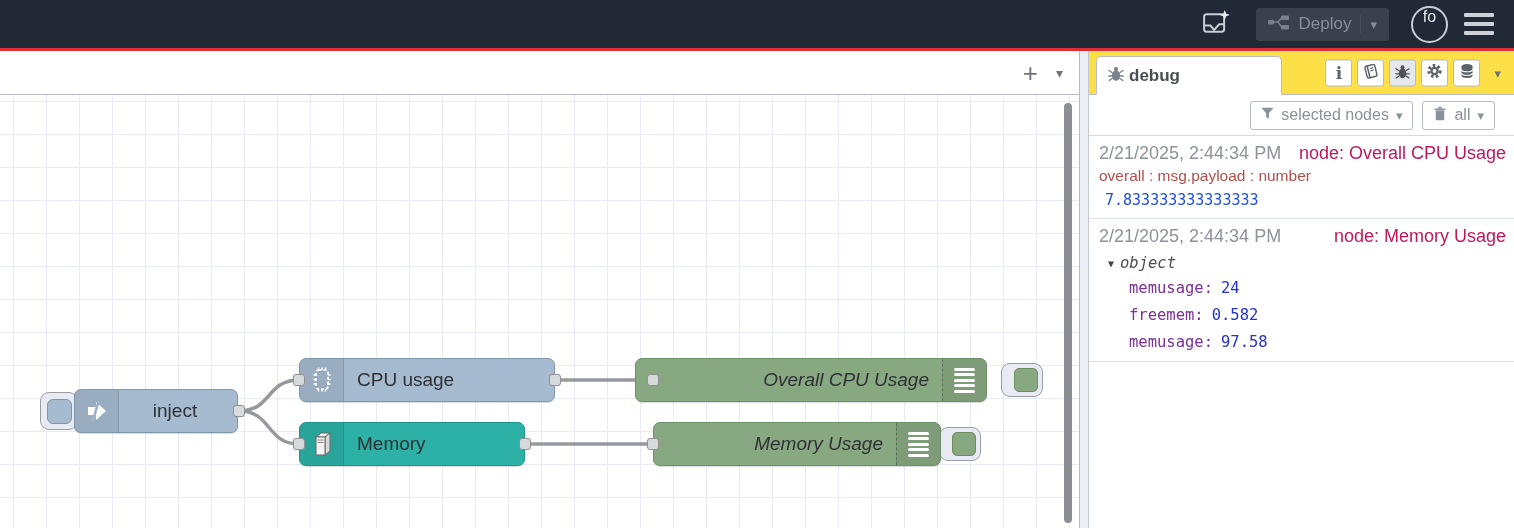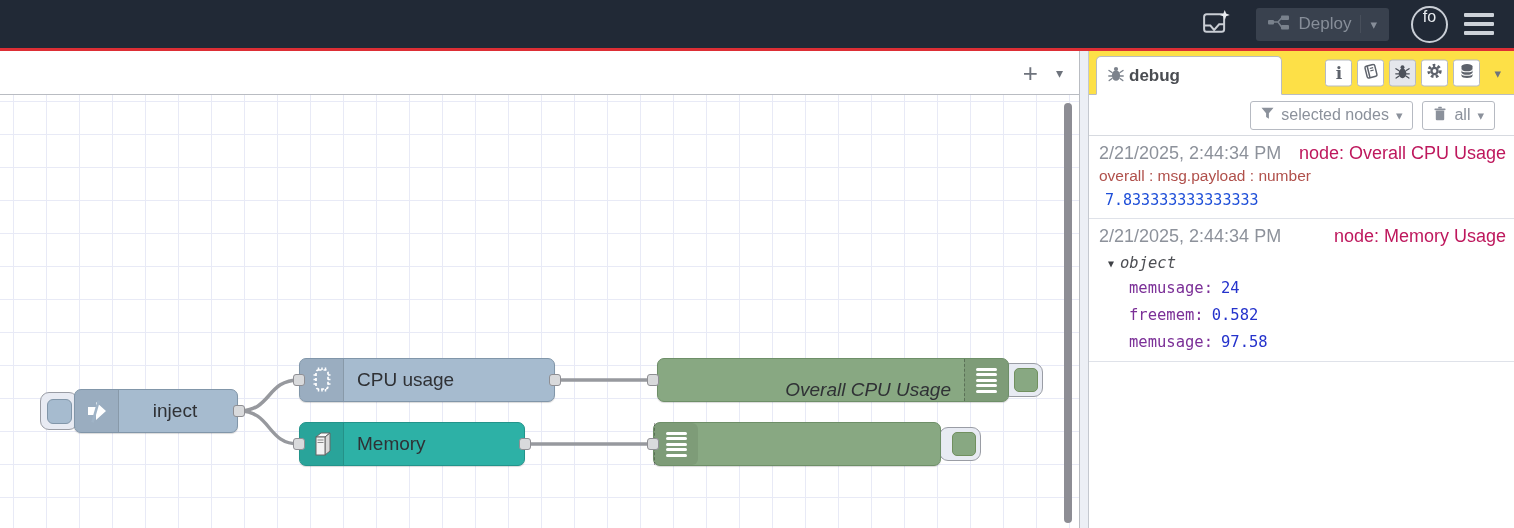--- a/index.html
+++ b/index.html
@@ -180,38 +180,39 @@
           </svg>
         </div>
         <span class="node-label plain-label">Memory</span>
       </div>
       <div class="port" style="left:293px; top:343px;"></div>
       <div class="port" style="left:519px; top:343px;"></div>
 
       <div class="debug-toggle" style="left:1001px; top:268px;">
         <div class="inner"></div>
       </div>
-      <div class="node node-debug" style="left:657px; top:263px; width:352px;align-items:flex-end;">
+      <div class="node node-debug" style="left:635px; top:263px; width:352px;">
         <span class="node-label">Overall CPU Usage</span>
         <div class="icon-region right">
           <div class="list-icon">
               <span></span>
               <span></span>
               <span></span>
               <span></span>
               <span></span>
             </div>
         </div>
       </div>
       <div class="port" style="left:647px; top:279px;"></div>
 
       <div class="debug-toggle" style="left:939px; top:332px;">
         <div class="inner"></div>
       </div>
       <div class="node node-debug" style="left:653px; top:327px; width:288px;">
+        <span class="node-label">Memory Usage</span>
         <div class="icon-region right">
           <div class="list-icon">
               <span></span>
               <span></span>
               <span></span>
               <span></span>
               <span></span>
             </div>
         </div>
       </div>

